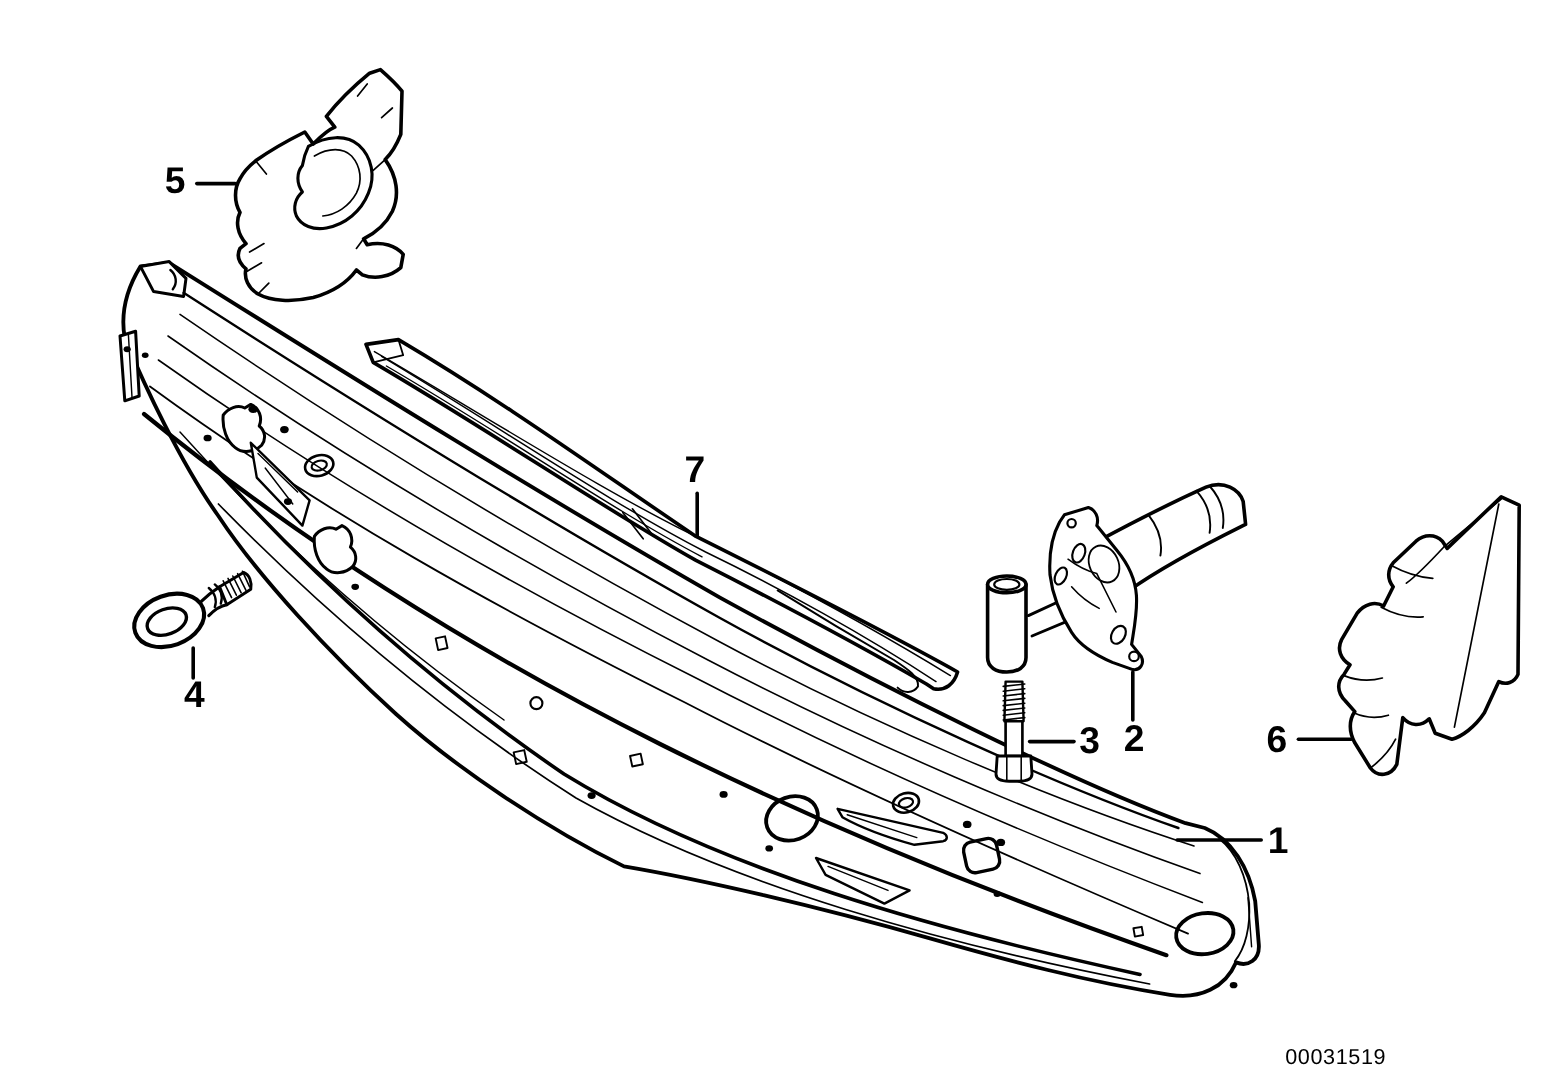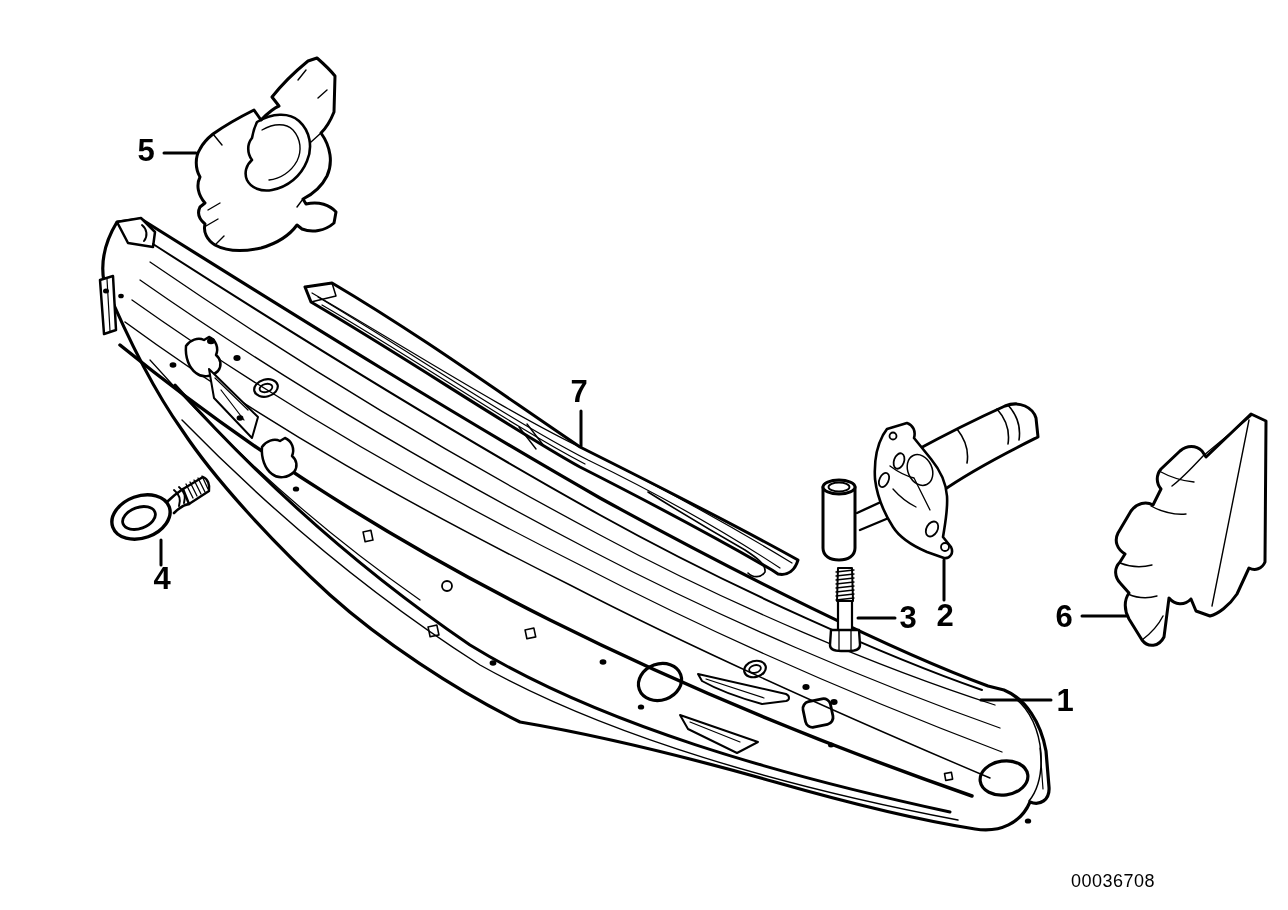--- a/index.html
+++ b/index.html
@@ -278,14 +278,14 @@
 </svg>
 
   <div class="callout co-1">1</div>
   <div class="callout co-2">2</div>
   <div class="callout co-3">3</div>
   <div class="callout co-4">4</div>
   <div class="callout co-5">5</div>
   <div class="callout co-6">6</div>
   <div class="callout co-7">7</div>
 
-  <div class="drawing-number">00036708</div>
+  <div class="drawing-number">00031519</div>
 </div>
 
 </body></html>

